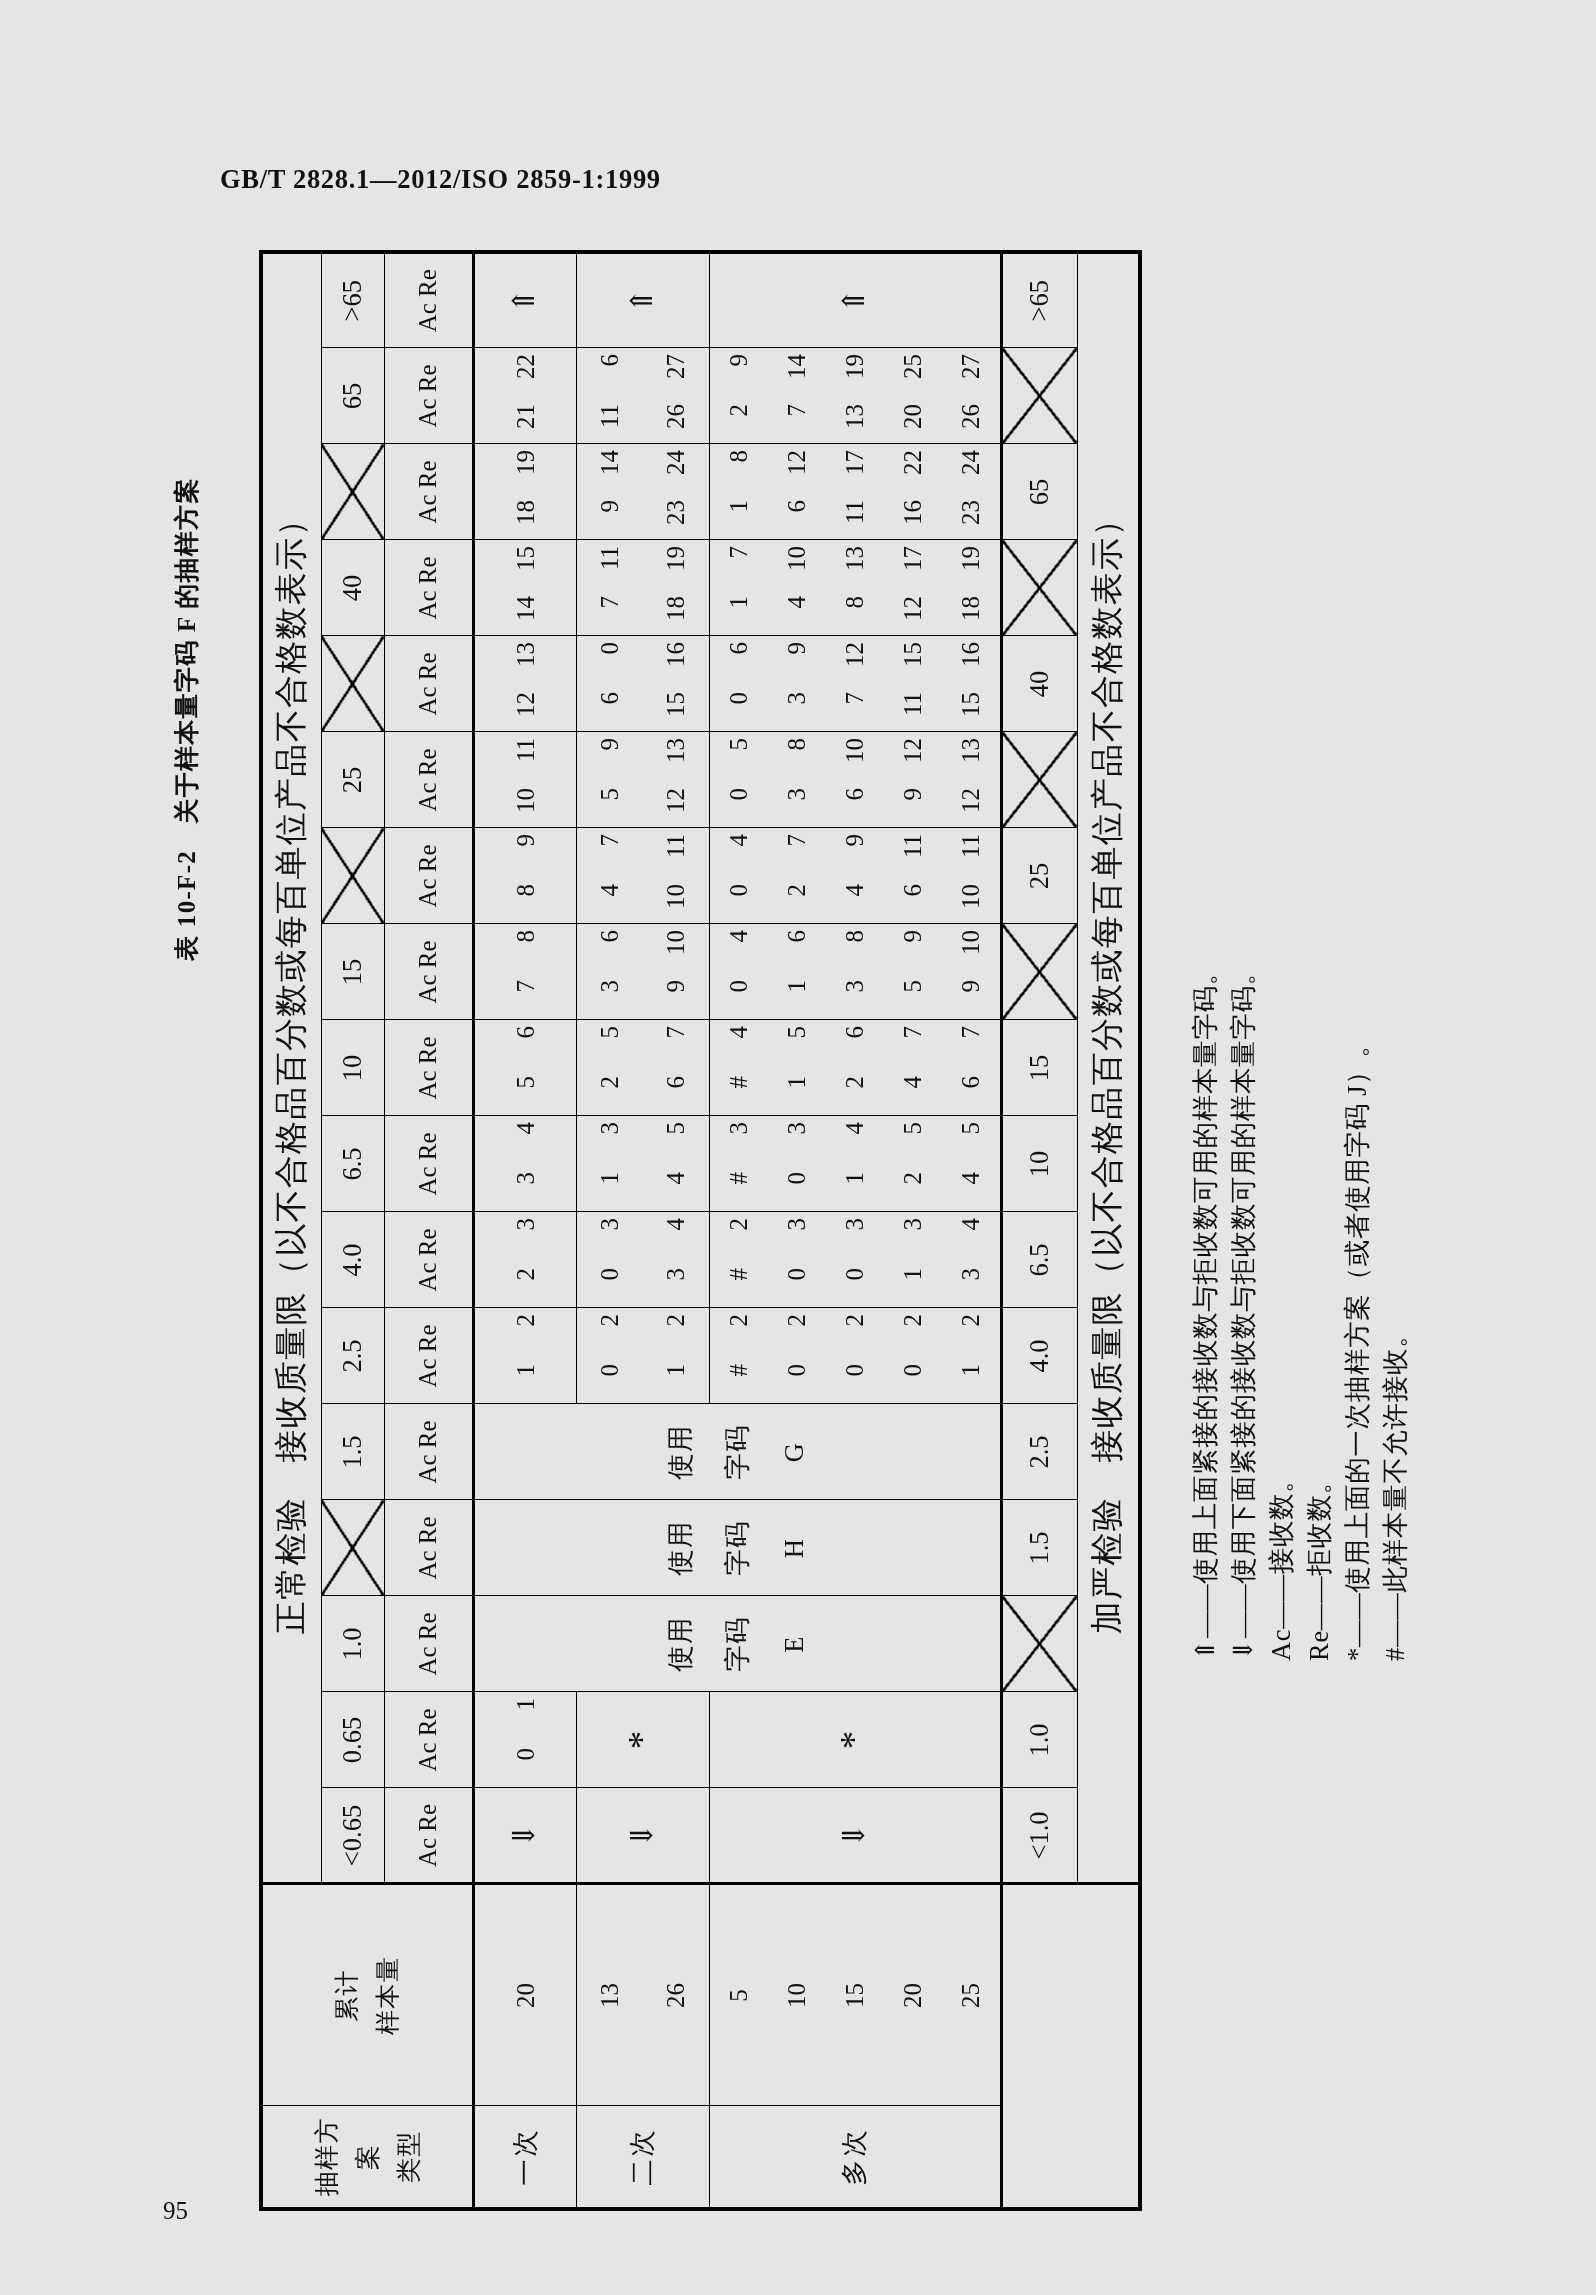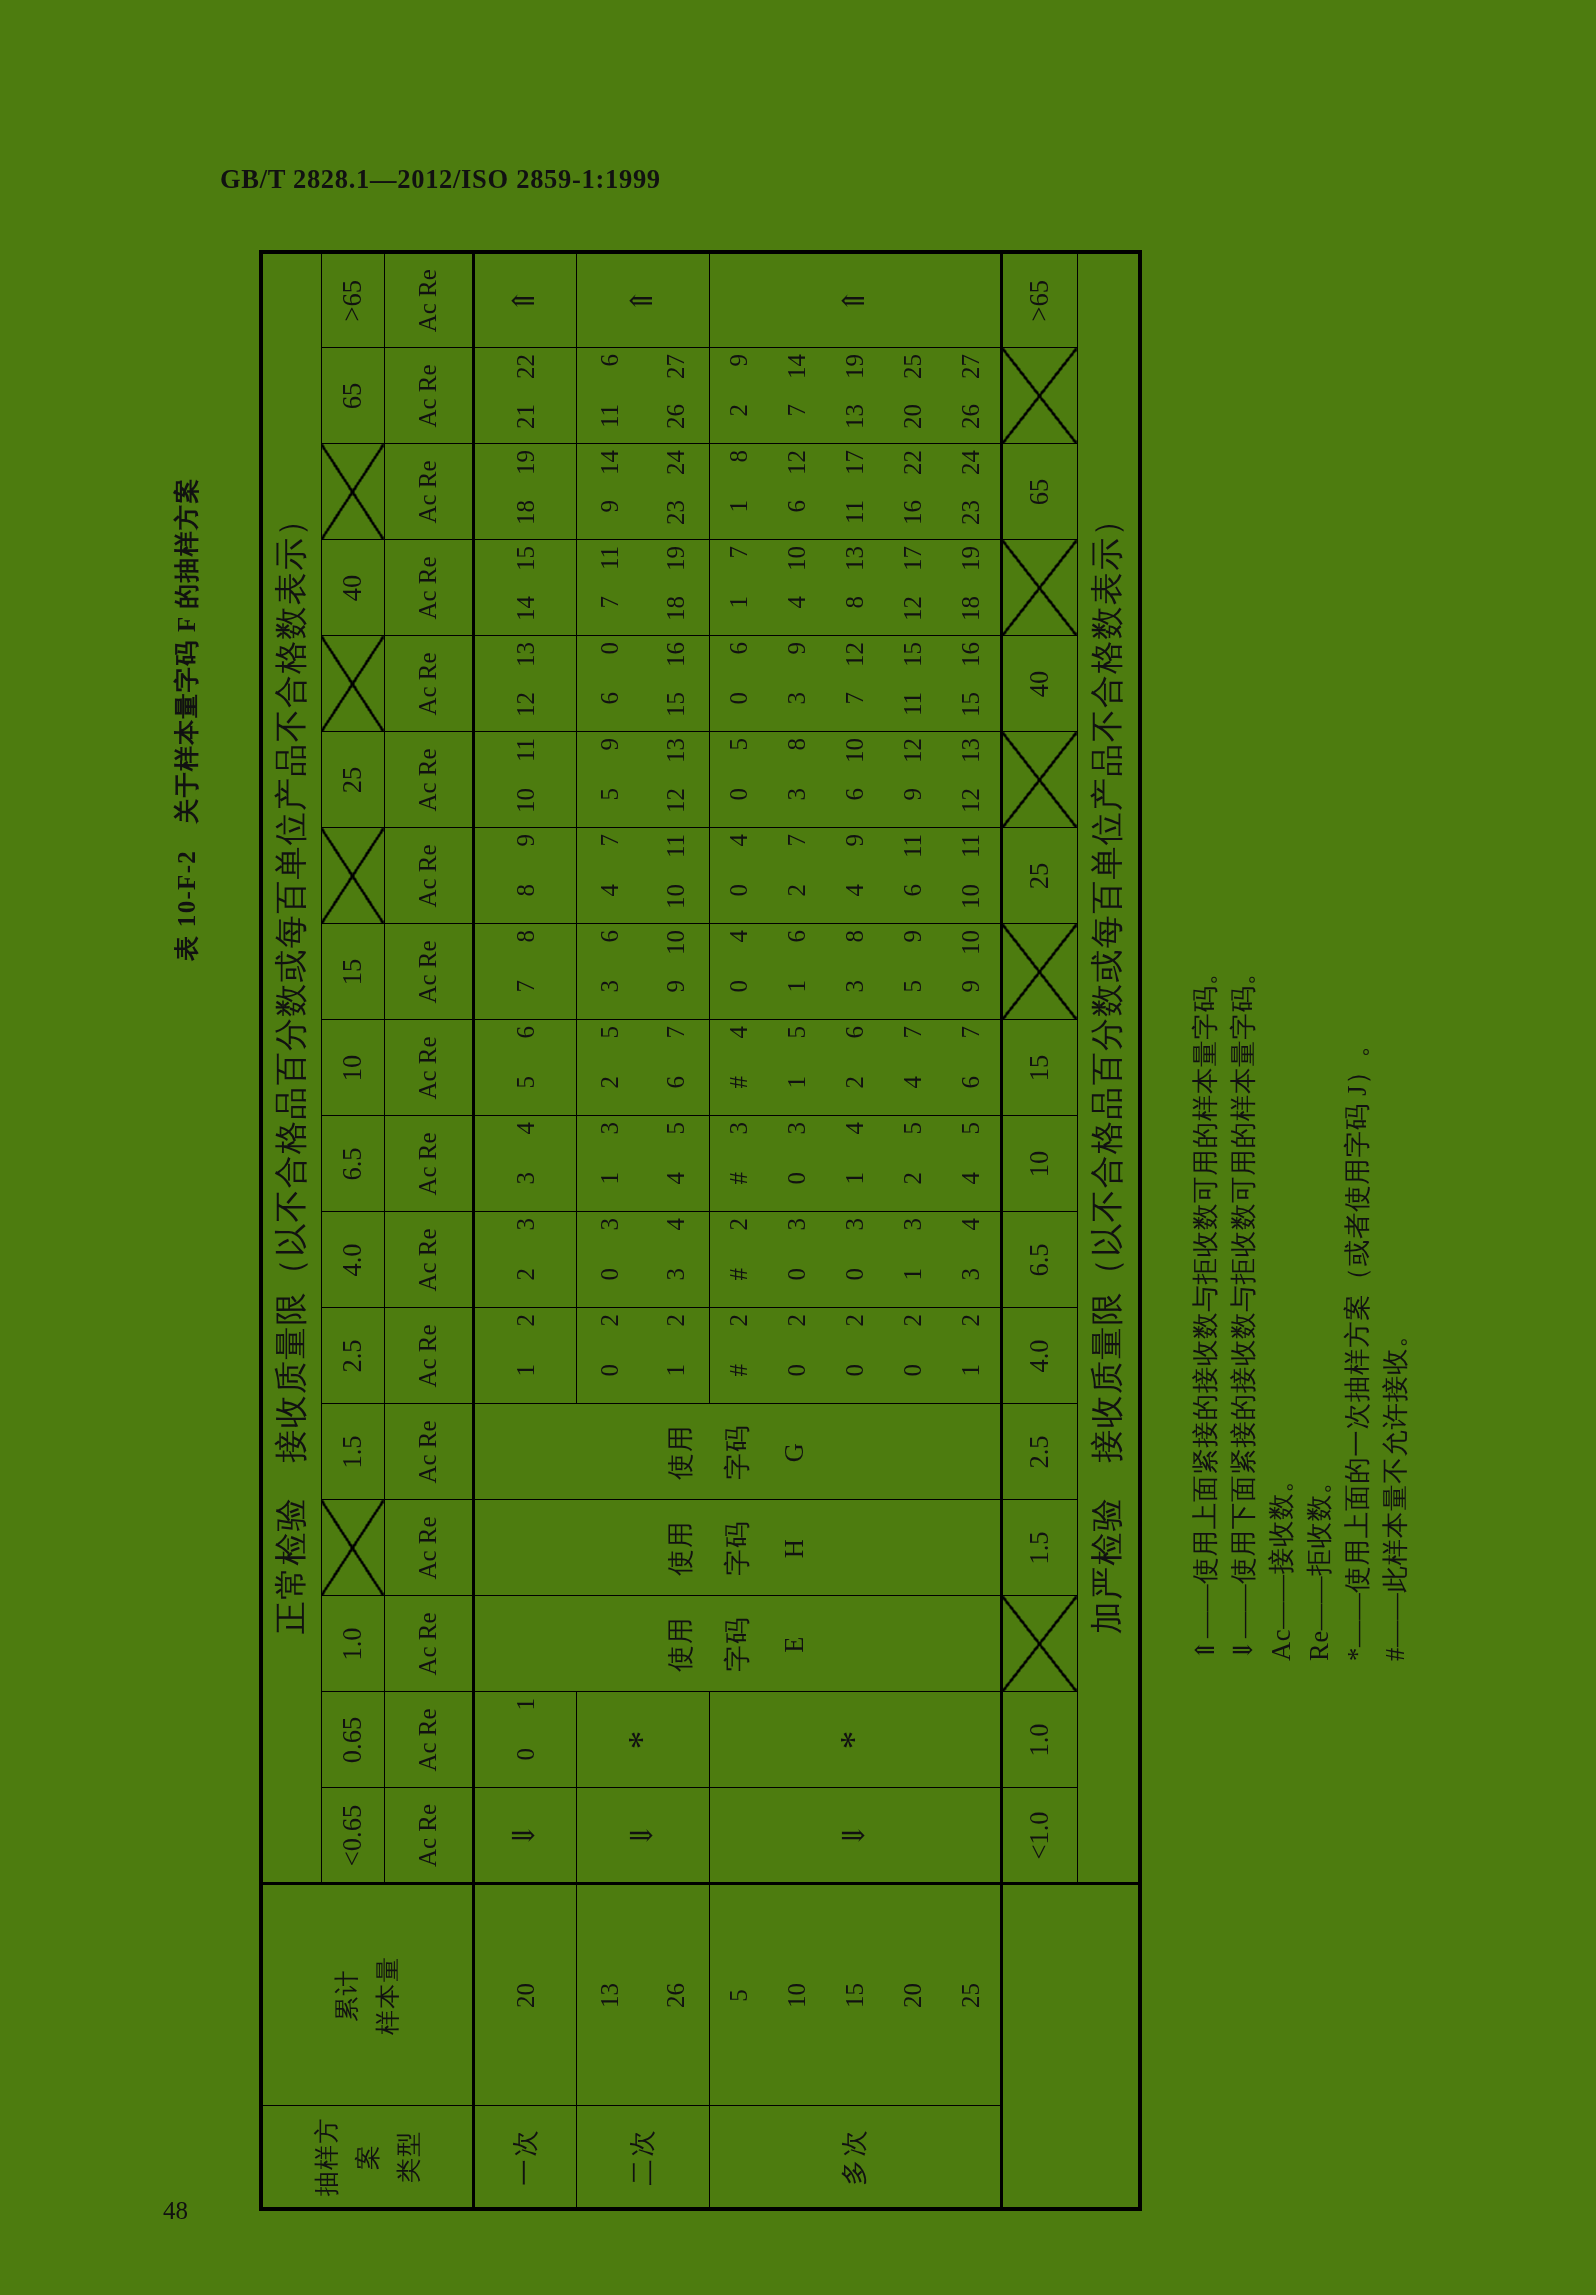--- a/index.html
+++ b/index.html
@@ -1,16 +1,16 @@
 <!DOCTYPE html>
 <html style="font-size:10.6px"><head>
 <meta charset="utf-8">
 <style>
   html,body{margin:0;padding:0;background:#888;}
-  .sheet{position:relative;width:1596px;height:2295px;background:#4d7c0f;overflow:hidden;
+  .sheet{position:relative;width:1596px;height:2295px;background:#e5e5e5;overflow:hidden;
          font-family:"Liberation Serif","DejaVu Serif",serif;color:#111;}
   .doc-header{position:absolute;left:220px;top:164px;font-size:26.5px;font-weight:bold;letter-spacing:0.7px;}
   .page-number{position:absolute;left:163px;top:2197px;font-size:25px;}
   
   .rotated{position:absolute;left:166px;top:2211px;width:1951px;height:1252px;
            transform:rotate(-90deg);transform-origin:0 0;}
   .tbl-title{position:absolute;left:1250px;top:4px;font-size:25px;font-weight:bold;letter-spacing:1.3px;white-space:nowrap;}
   table.plan{position:absolute;left:0;top:93px;width:1951px;border-collapse:collapse;table-layout:fixed;
              border:4.6px solid #000;}
   td{border:1.3px solid #000;padding:0;text-align:center;vertical-align:middle;font-size:25px;line-height:1.15;}
@@ -359,15 +359,15 @@
     <div class="footnotes">
       <div>⇑——使用上面紧接的接收数与拒收数可用的样本量字码。</div>
       <div>⇓——使用下面紧接的接收数与拒收数可用的样本量字码。</div>
       <div>Ac——接收数。</div>
       <div>Re——拒收数。</div>
       <div>*——使用上面的一次抽样方案（或者使用字码 J）。</div>
       <div>#——此样本量不允许接收。</div>
     </div>
   </div>
 
-  <div class="page-number">48</div>
+  <div class="page-number">95</div>
 </div>
 
 
 </body></html>

